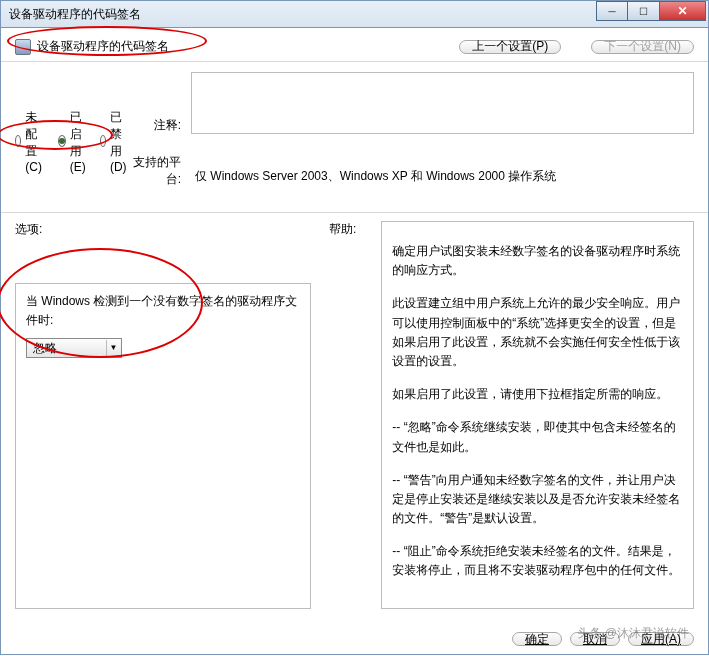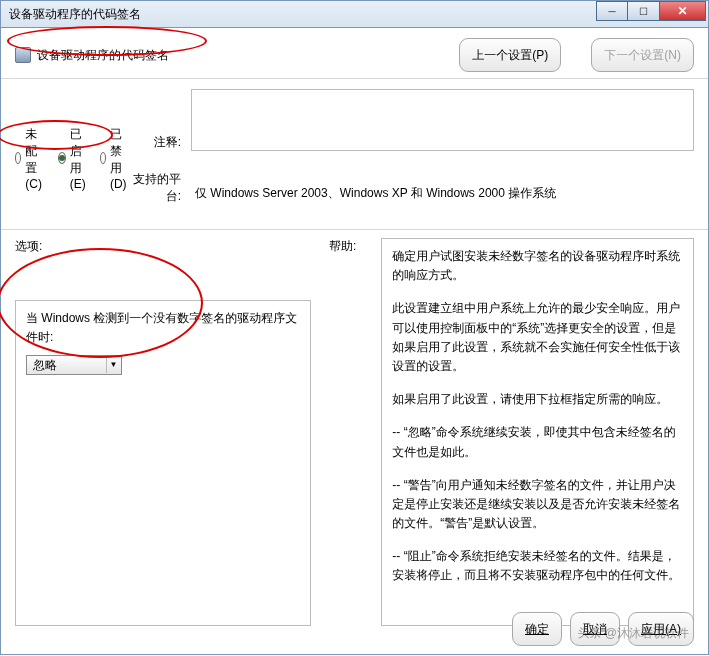--- a/index.html
+++ b/index.html
@@ -14,21 +14,21 @@
 .win-btn.close { background: linear-gradient(#e88, #c33); color: #fff; border-left: none; width: 46px; font-size: 12px; font-weight: bold; }
 
 
 .window-body { border: 1px solid #7a96b8; border-top: none; padding: 10px 14px 6px 14px; height: 627px; background: #fff; position: relative; }
 
 .header-row { display: flex; align-items: center; justify-content: space-between; margin-bottom: 6px; }
 .header-left { display: flex; align-items: center; gap: 6px; }
 .header-icon { width: 16px; height: 16px; background: linear-gradient(#cde, #89b); border: 1px solid #678; border-radius: 2px; }
 .header-title { font-size: 12px; }
 .nav-buttons { display: flex; gap: 6px; }
-.btn { height: 34px; padding: 0 12px; border: 1px solid #a8a8a8; background: linear-gradient(#fdfdfd, #e8e8e8); border-radius: 9px; font-size: 12px; display: inline-flex; align-items: center; color: #000; }
+.btn { height: 14px; padding: 0 12px; border: 1px solid #a8a8a8; background: linear-gradient(#fdfdfd, #e8e8e8); border-radius: 9px; font-size: 12px; display: inline-flex; align-items: center; color: #000; }
 .btn.disabled { color: #a0a0a0; margin-left: 24px; }
 
 .divider { border-top: 1px solid #d8d8d8; margin: 4px -14px 10px -14px; }
 
 
 .config { display: flex; gap: 18px; margin-bottom: 8px; }
 .radio-col { width: 90px; display: flex; flex-direction: row; gap: 10px; padding-top: 6px; justify-content: space-between; }
 .radio-item { display: flex; align-items: center; gap: 4px; font-size: 12px; }
 .radio { width: 12px; height: 12px; border: 1px solid #6a6a6a; border-radius: 50%; display: inline-flex; align-items: center; justify-content: center; background: radial-gradient(#fff, #eee); }
 .radio.checked::after { content: ""; width: 6px; height: 6px; background: #3a6a3a; border-radius: 50%; }
@@ -41,21 +41,21 @@
 
 .divider2 { border-top: 1px solid #d8d8d8; margin: 6px -14px 8px -14px; }
 
 
 .lower { display: flex; gap: 18px; height: 388px; }
 .section-label { margin-bottom: 4px; font-size: 12px; height: 18px; }
 .options-col { width: 296px; display: flex; flex-direction: column; gap: 40px; }
 .help-col { flex: 1; display: flex; flex-direction: row; gap: 25px; }
 .panel { border: 1px solid #bcbcbc; background: #fff; flex: 1; padding: 8px 10px; font-size: 12px; line-height: 1.6; overflow: hidden; }
 .panel.help { overflow-y: auto; padding-right: 6px; }
-.panel.help p { margin: 0 0 14px 0; }
+.panel.help p { margin: 12px 0 14px 0; }
 .options-text { margin-bottom: 8px; }
 .combo { width: 96px; height: 20px; border: 1px solid #8a8a8a; background: linear-gradient(#fdfdfd, #e6e6e6); display: flex; align-items: center; justify-content: space-between; padding: 0 1px 0 6px; }
 .combo-arrow { width: 14px; height: 16px; display: flex; align-items: center; justify-content: center; font-size: 8px; border-left: 1px solid #bbb; }
 
 
 .panel.help::-webkit-scrollbar { width: 16px; }
 .panel.help::-webkit-scrollbar-track { background: #f0f0f0; border-left: 1px solid #d0d0d0; }
 .panel.help::-webkit-scrollbar-thumb { background: linear-gradient(90deg,#e8e8e8,#c8c8c8); border: 1px solid #a8a8a8; border-radius: 2px; }
 .panel.help::-webkit-scrollbar-button { height: 16px; background: #e4e4e4; border: 1px solid #a8a8a8; }
 

